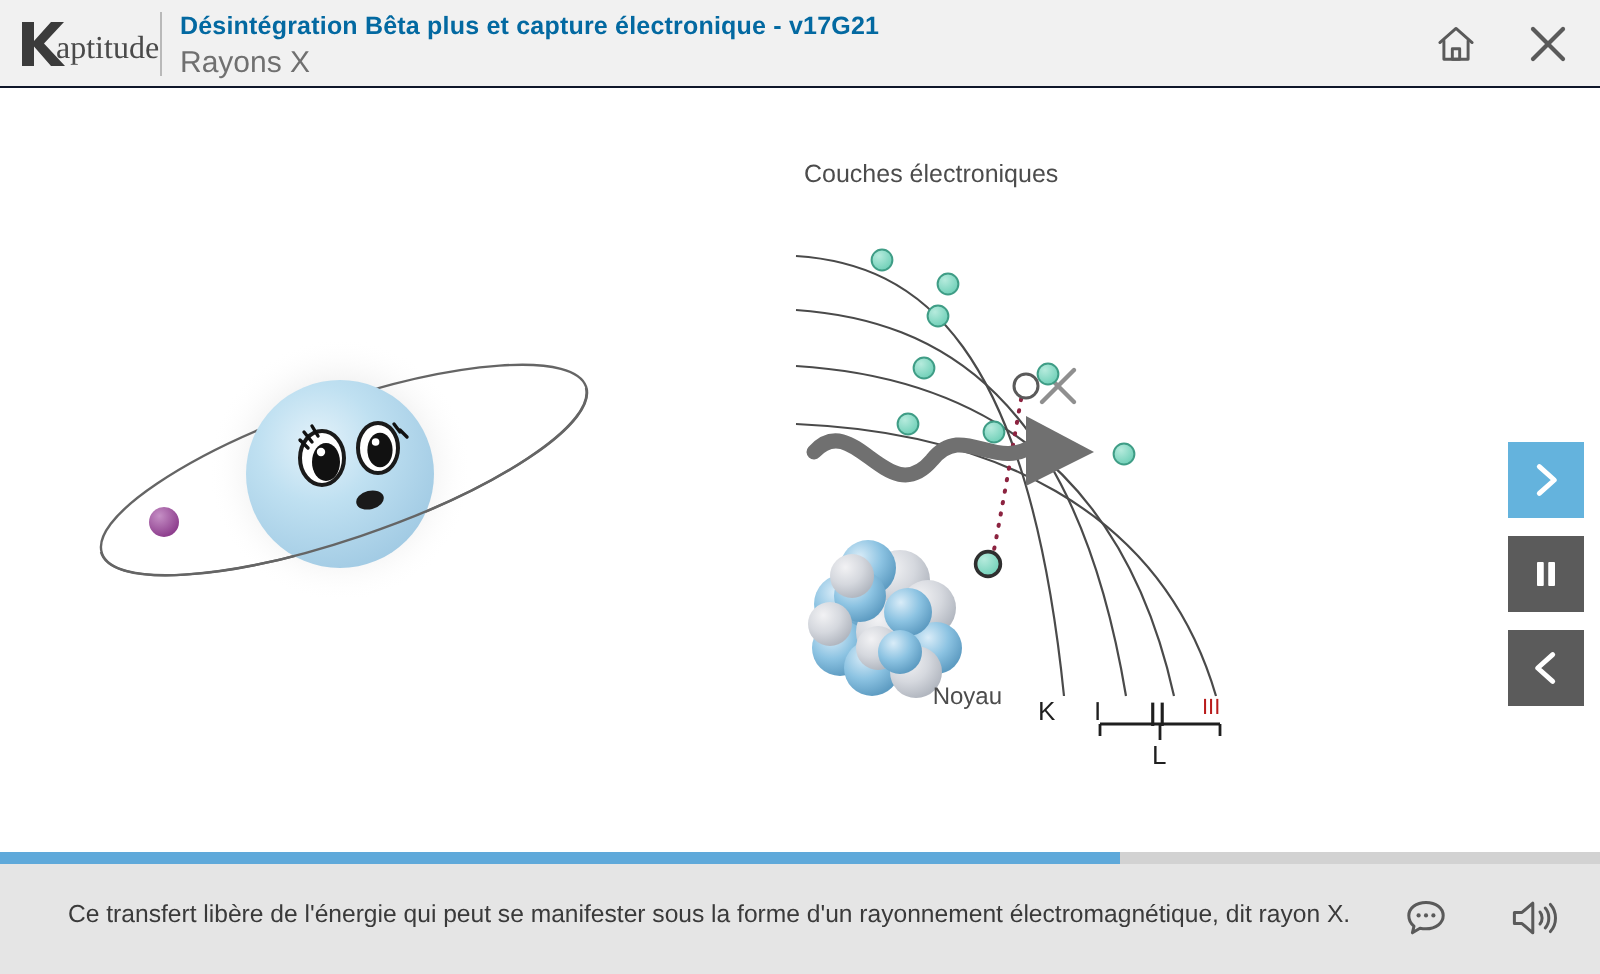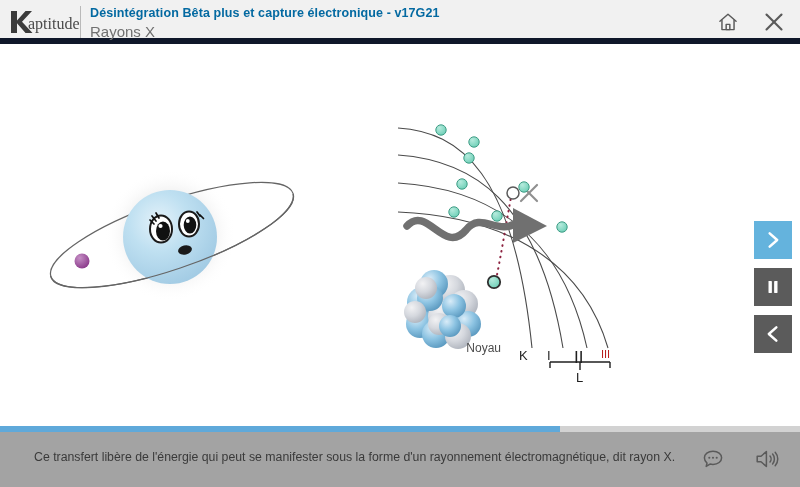--- a/index.html
+++ b/index.html
@@ -19,21 +19,21 @@
     background: #ffffff;
   }
 
   
   .header {
     position: absolute;
     left: 0; top: 0;
     width: 800px;
     height: 44px;
     background: #f1f1f1;
-    border-bottom: 6px solid #0f172a;
+    border-bottom: 1px solid #0f172a;
     box-sizing: border-box;
   }
   .logo {
     position: absolute;
     left: 8px; top: 7px;
     width: 72px; height: 30px;
     display: flex;
     align-items: center;
   }
   .logo svg { display: block; }
@@ -139,21 +139,21 @@
     background: #d2d2d2;
   }
   .progress-fill {
     height: 6px;
     background: #5fa9da;
   }
   .caption-bar {
     position: absolute;
     left: 0; top: 432px;
     width: 800px; height: 55px;
-    background: #a3a3a3;
+    background: #e5e5e5;
   }
   .caption-text {
     position: absolute;
     left: 34px; top: 17px;
     width: 660px;
     font-size: 12.3px;
     color: #3a3a3a;
     line-height: 16px;
   }
   .caption-icons {
@@ -252,20 +252,21 @@
 
         <ellipse cx="163" cy="105" rx="7" ry="4.6" fill="#1a1a1a" transform="rotate(-14 163 105)"></ellipse>
 
         <path d="M 28.5 131 A 128 34 -19 0 0 271 49" fill="none" stroke="#656565" stroke-width="1.2"></path>
 
         <circle cx="60" cy="116" r="7.5" fill="url(#eball)"></circle>
       </svg>
     </div>
 
     <div class="shells">
+      <div class="shells-title">Couches électroniques</div>
 
       <svg width="280" height="330" viewBox="0 0 280 330" style="position:absolute;left:0;top:0;" aria-hidden="true">
         <defs>
           <radialGradient id="nucA" cx="35%" cy="30%" r="72%">
             <stop offset="0%" stop-color="#d9ecf8"></stop>
             <stop offset="55%" stop-color="#8cc3e2"></stop>
             <stop offset="100%" stop-color="#5e9cc2"></stop>
           </radialGradient>
           <radialGradient id="nucB" cx="35%" cy="30%" r="72%">
             <stop offset="0%" stop-color="#f2f2f4"></stop>

